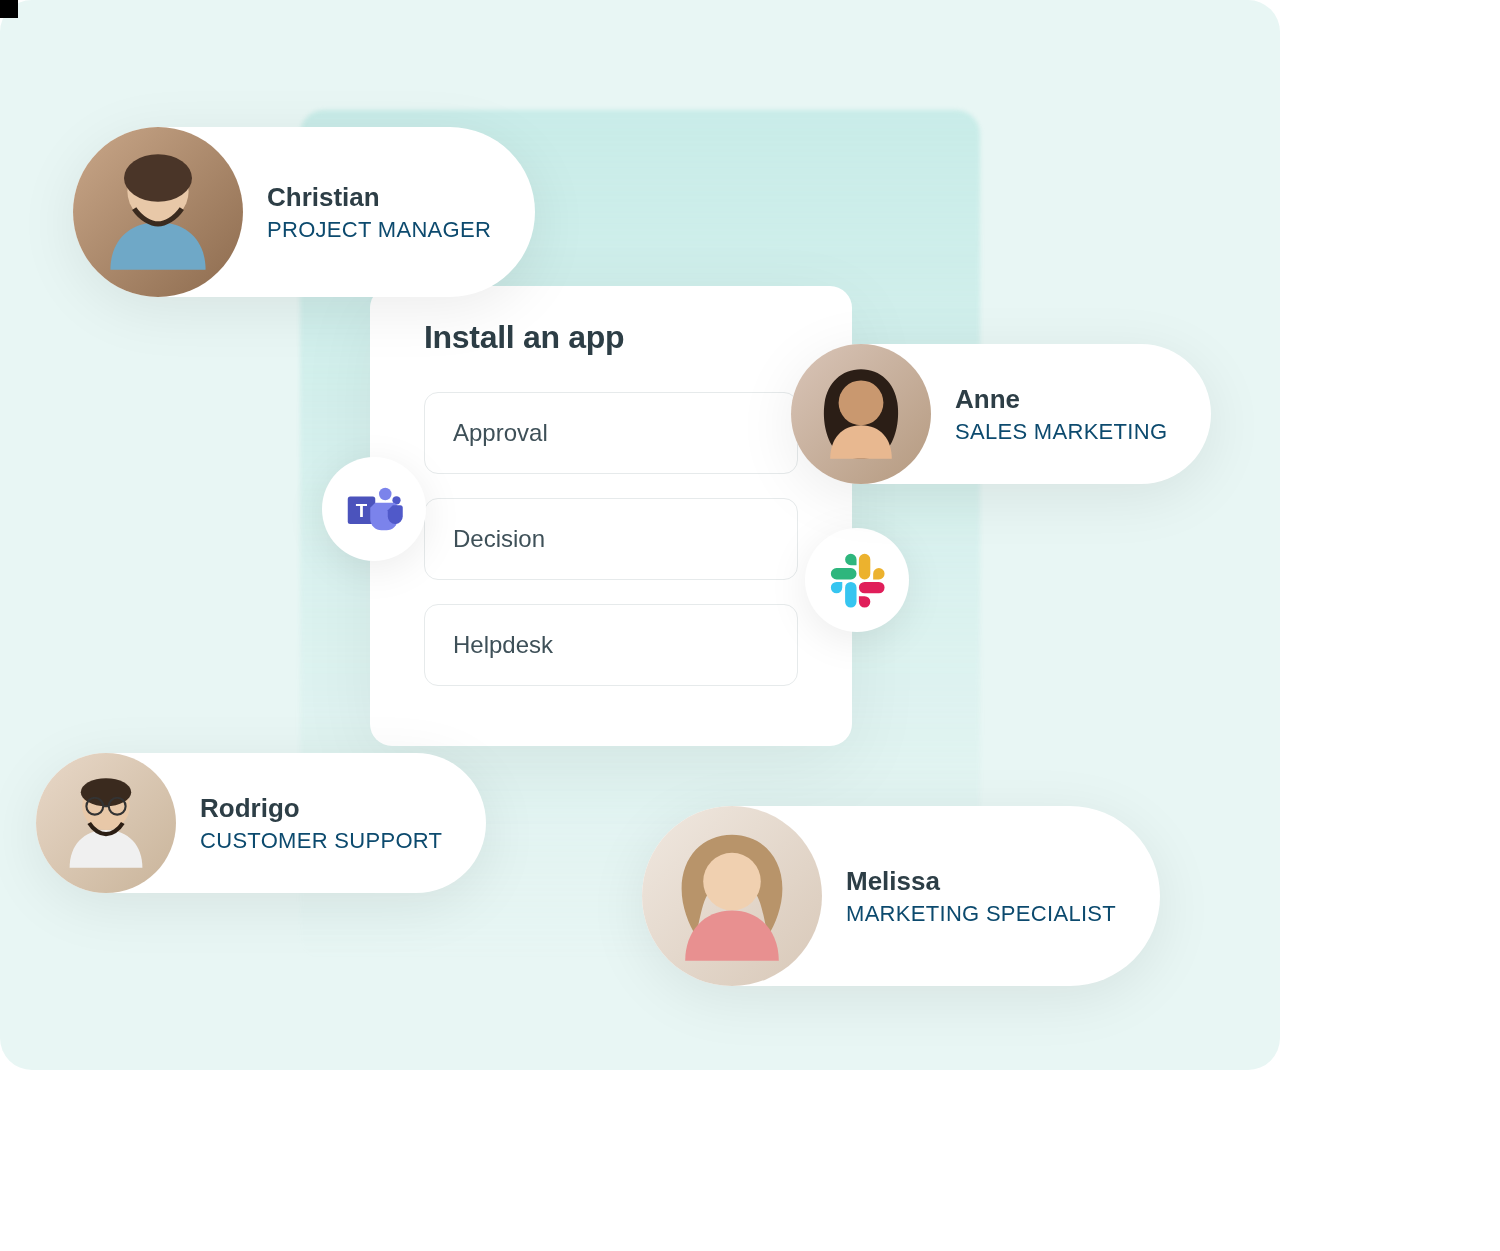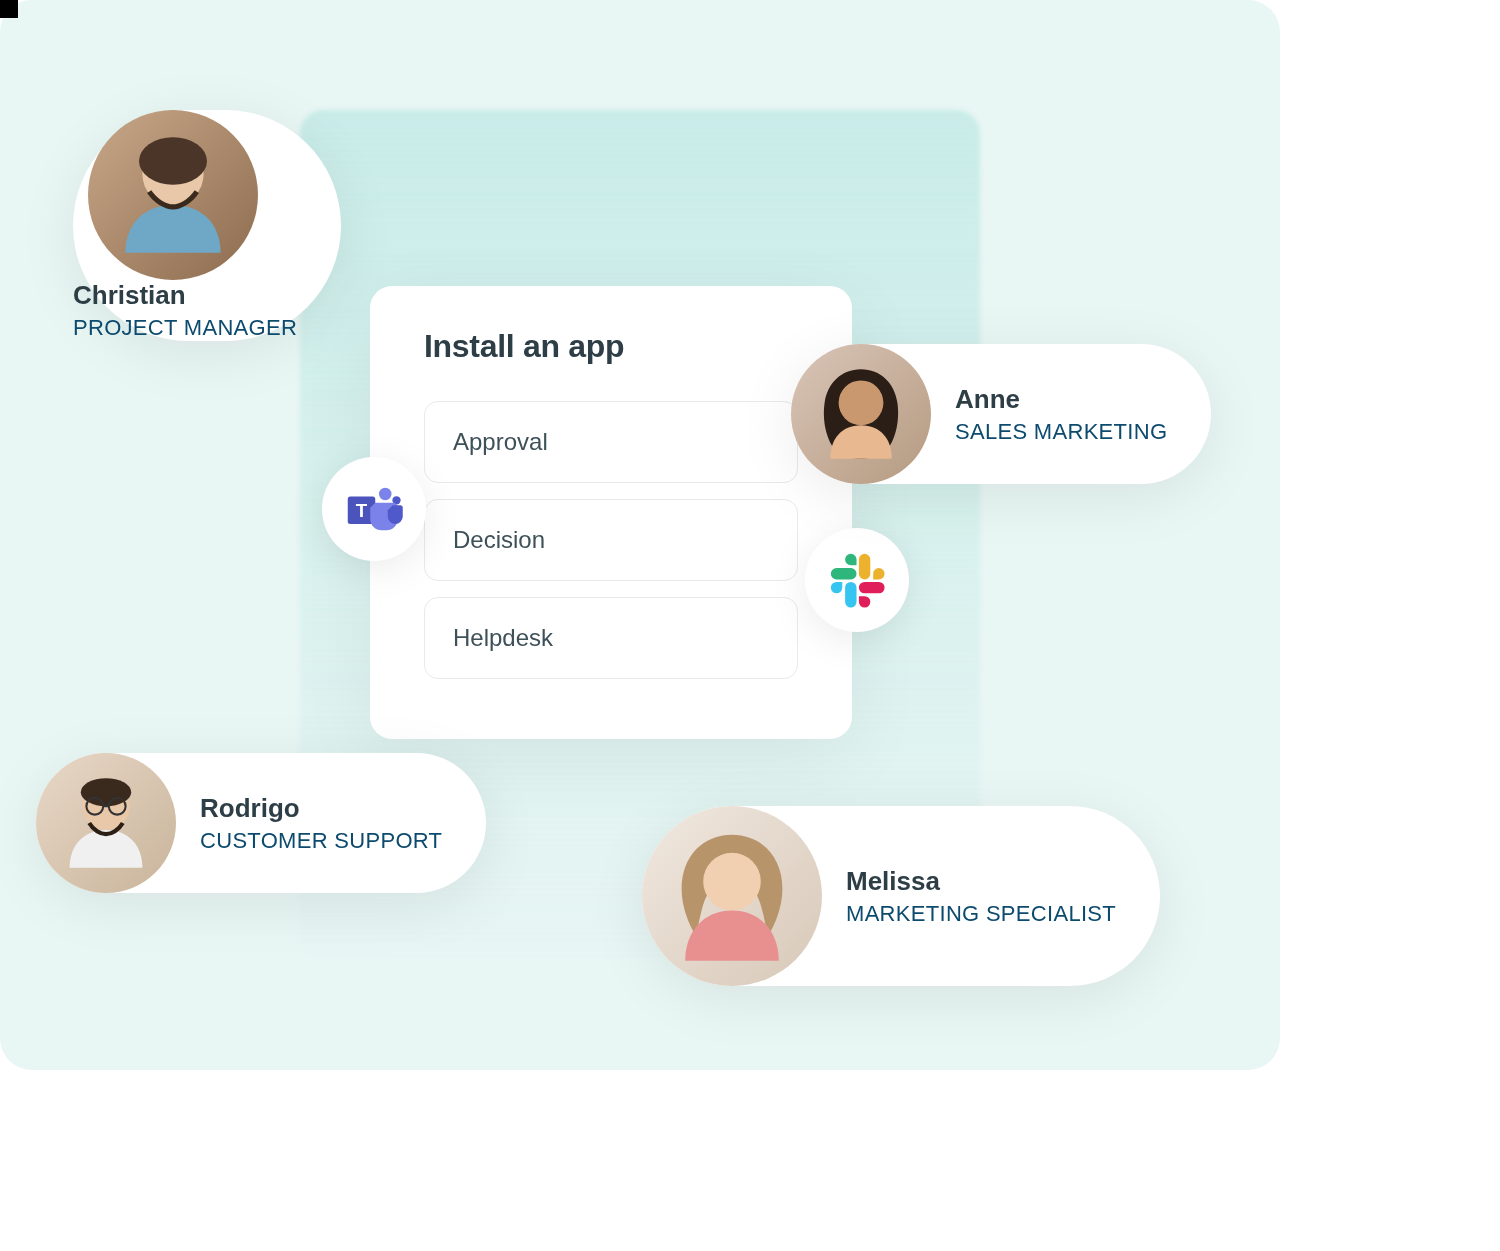--- a/index.html
+++ b/index.html
@@ -40,35 +40,35 @@
       filter: blur(2px);
     }
 
     .center-card {
       position: absolute;
       top: 286px;
       left: 370px;
       width: 482px;
       background: #fff;
       border-radius: 22px;
-      padding: 42px 54px 60px 54px;
+      padding: 33px 54px 60px 54px;
       box-shadow: 0 20px 80px rgba(0,0,0,0.06);
     }
     .center-card h2 {
       font-size: 32px;
       font-weight: 700;
       color: #2d3e46;
       margin-bottom: 36px;
       letter-spacing: -0.3px;
     }
     .option {
       border: 1px solid #e6eaeb;
       border-radius: 14px;
       padding: 26px 28px;
-      margin-bottom: 16px;
+      margin-bottom: 24px;
       font-size: 24px;
       color: #3e5058;
       cursor: pointer;
       background: #fff;
     }
     .option:last-child { margin-bottom: 0; }
 
     .person-pill {
       position: absolute;
       display: flex;
@@ -96,21 +96,21 @@
       font-weight: 700;
       color: #2d3e46;
       margin-bottom: 4px;
     }
     .person-text .role {
       font-size: 22px;
       color: #0c4a6e;
       letter-spacing: 0.3px;
     }
 
-    .pill-christian { top: 110px; left: 73px; flex-direction: column; }
+    .pill-christian { top: 127px; left: 73px; }
     .pill-christian .avatar { width: 170px; height: 170px; }
     .pill-anne { top: 344px; left: 791px; }
     .pill-anne .avatar { width: 140px; height: 140px; }
     .pill-rodrigo { top: 753px; left: 36px; }
     .pill-rodrigo .avatar { width: 140px; height: 140px; }
     .pill-melissa { top: 766px; left: 642px; margin-top: 40px; }
     .pill-melissa .avatar { width: 180px; height: 180px; }
 
     .icon-bubble {
       position: absolute;

